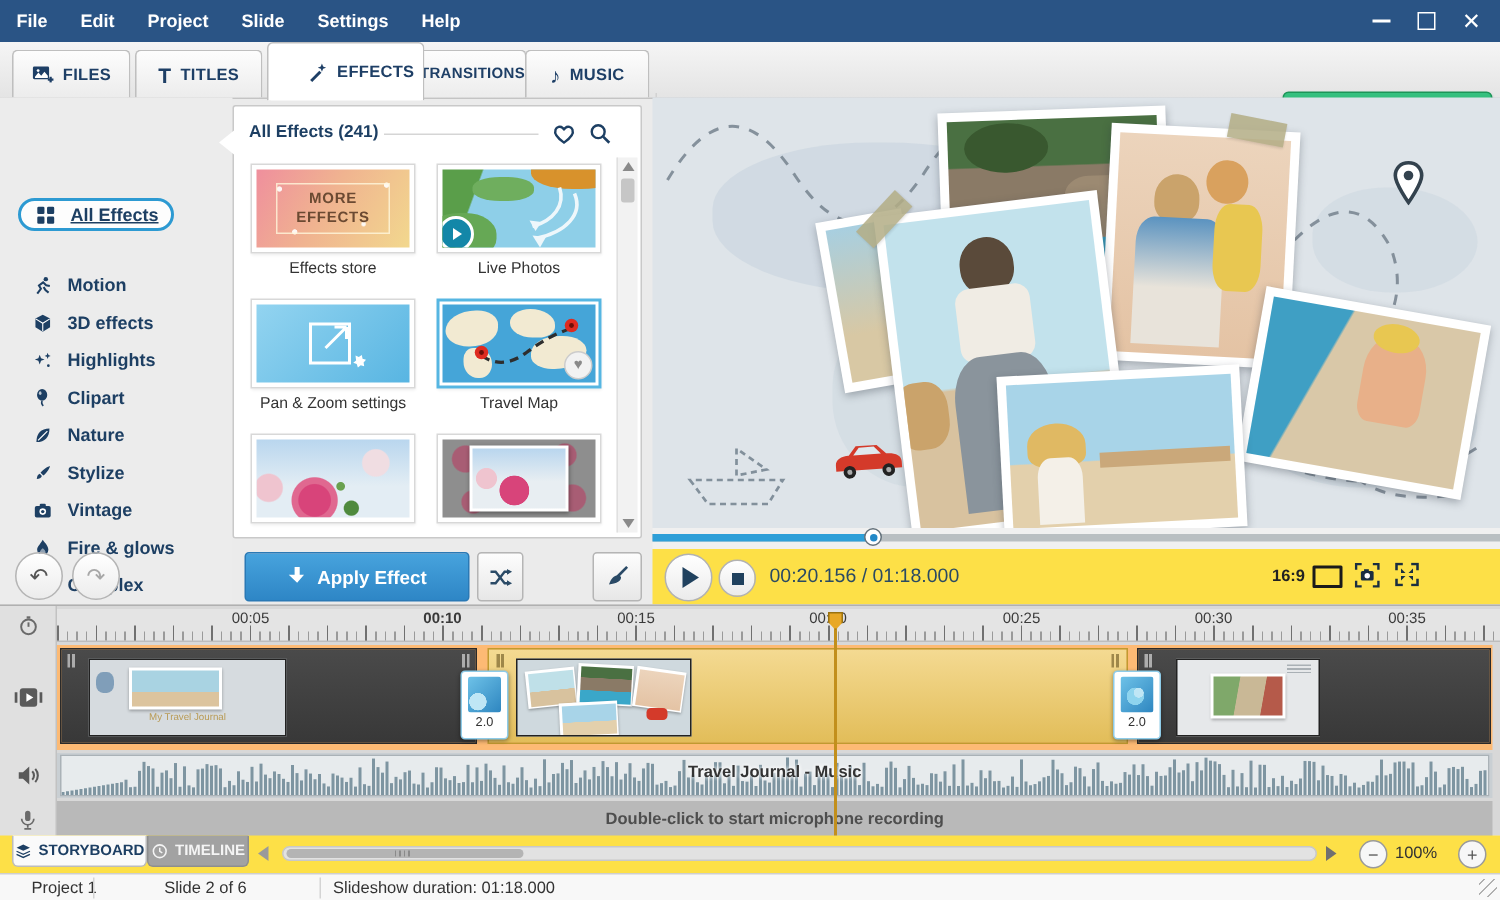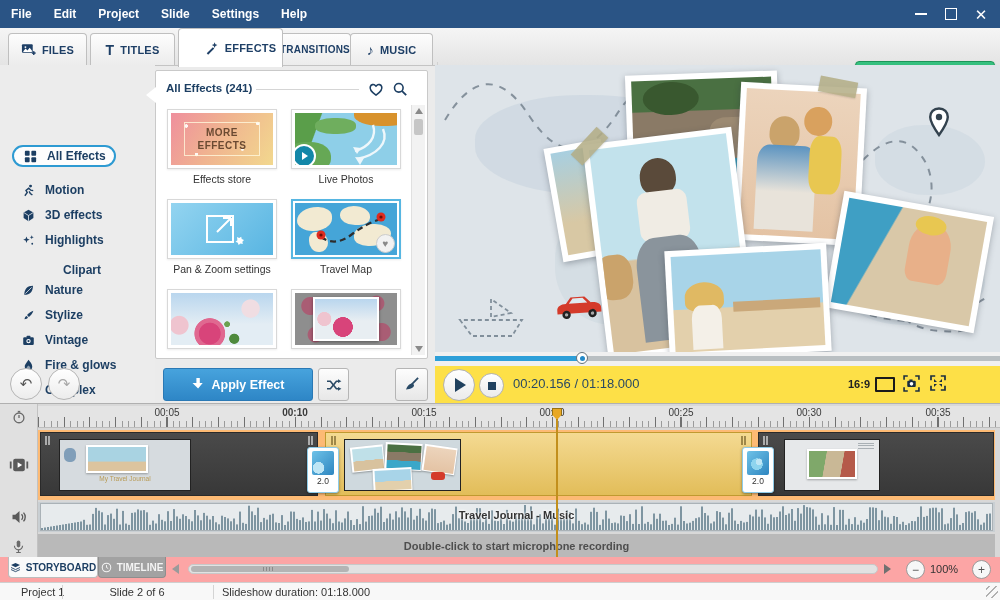--- a/index.html
+++ b/index.html
@@ -106,21 +106,21 @@
   .audio-row{position:absolute;left:38px;top:98px;width:957px;height:30px;background:#c9cfd3;}
   .audio-wave{position:absolute;left:2px;top:1px;width:953px;height:28px;background:#e7ebed;border:1px solid #aab2b7;box-sizing:border-box;}
   .audio-label{position:absolute;left:0;top:7px;width:100%;text-align:center;font-size:11px;font-weight:bold;color:#333;text-shadow:0 0 3px #fff,0 0 3px #fff;}
   .mic-row{position:absolute;left:38px;top:130px;width:957px;height:26px;background:#b9b9b9;}
   .mic-hint{position:absolute;left:0;top:6px;width:100%;text-align:center;font-size:11px;font-weight:bold;color:#4e4e4e;}
   .playhead-line{position:absolute;left:556px;top:419px;width:2px;height:138px;background:#c28f1c;z-index:8;}
   .playhead-marker{position:absolute;left:552px;top:408px;width:10px;height:12px;background:#e8a826;border:1px solid #9a7210;box-sizing:border-box;
       clip-path:polygon(0 0,100% 0,100% 55%,50% 100%,0 55%);z-index:9;}
 
   
-  .bottombar{position:absolute;left:0;top:557px;width:1000px;height:25px;background:#fca5a5;}
+  .bottombar{position:absolute;left:0;top:557px;width:1000px;height:25px;background:#fde047;}
   .view-tab{position:absolute;top:0;height:20px;border:1px solid #bcbcbc;border-top:none;border-radius:0 0 4px 4px;
       display:flex;align-items:center;justify-content:center;gap:5px;font-size:10px;font-weight:bold;}
   .hscroll-track{position:absolute;left:188px;top:7px;width:690px;height:10px;background:#e2e2e2;border:1px solid #c8c8c8;border-radius:5px;box-sizing:border-box;}
   .hscroll-thumb{position:absolute;left:2px;top:1px;width:158px;height:6px;background:#b4b4b4;border-radius:3px;}
   .hthumb-grip{position:absolute;left:72px;top:1px;width:11px;height:4px;background:repeating-linear-gradient(90deg,#8a8a8a 0 1px,transparent 1px 3px);}
   .arrow-left{width:0;height:0;border-top:5px solid transparent;border-bottom:5px solid transparent;border-right:7px solid #9a9a9a;}
   .arrow-right{width:0;height:0;border-top:5px solid transparent;border-bottom:5px solid transparent;border-left:7px solid #707070;}
   .zoom-btn{position:absolute;top:3px;width:17px;height:17px;border-radius:50%;border:1px solid #9a9a9a;background:#f7f7f7;
       display:flex;align-items:center;justify-content:center;font-size:12px;color:#555;line-height:1;}
 
@@ -215,21 +215,21 @@
           <rect x="4.5" y="2" width="5.5" height="3.8" fill="#28b470"></rect>
           <rect x="4" y="8.3" width="8" height="5.7" fill="#28b470"></rect>
           <rect x="5" y="9.3" width="6" height="1.2" fill="#fff"></rect>
           <rect x="5" y="11.3" width="6" height="1.2" fill="#fff"></rect>
         </svg>
       <span>Create Video</span>
     </div>
   </div>
 
   <div class="sidebar">
-    <div class="side-item active" style="top:80px;">
+    <div class="side-item active" style="top:67px;text-decoration:underline;">
       <svg width="13" height="13" viewBox="0 0 15 15">
           <g fill="#1d3f63">
             <rect x="1" y="1" width="5.5" height="5.5" rx="1"></rect>
             <rect x="8.5" y="1" width="5.5" height="5.5" rx="1"></rect>
             <rect x="1" y="8.5" width="5.5" height="5.5" rx="1"></rect>
             <rect x="8.5" y="8.5" width="5.5" height="5.5" rx="1"></rect>
           </g>
         </svg>
       <span>All Effects</span>
     </div>
@@ -251,21 +251,21 @@
     <div class="side-item" style="top:163px;">
       <svg width="13" height="13" viewBox="0 0 16 16">
           <g fill="#1d3f63">
             <path d="M5.5 3l1.1 2.9L9.5 7 6.6 8.1 5.5 11 4.4 8.1 1.5 7l2.9-1.1z"></path>
             <path d="M12 1.5l.7 1.8 1.8.7-1.8.7-.7 1.8-.7-1.8-1.8-.7 1.8-.7z"></path>
             <circle cx="12.6" cy="12" r="1.1"></circle>
           </g>
         </svg>
       <span>Highlights</span>
     </div>
-    <div class="side-item" style="top:188px;flex-direction:column;">
+    <div class="side-item" style="top:188px;">
       <svg width="13" height="13" viewBox="0 0 16 16">
           <ellipse cx="7.5" cy="5.3" rx="4.2" ry="4.8" fill="#1d3f63"></ellipse>
           <ellipse cx="5.9" cy="3.8" rx="1.1" ry="1.5" fill="#fff" opacity=".7"></ellipse>
           <path d="M7.5 10.2q-1.2 2.2.9 4.2" stroke="#1d3f63" stroke-width="1.2" fill="none"></path>
         </svg>
       <span>Clipart</span>
     </div>
     <div class="side-item" style="top:213px;">
       <svg width="13" height="13" viewBox="0 0 16 16">
           <path d="M13.5 2C6.5 2 2.8 6 2.8 13.2 10 13.2 13.5 9 13.5 2z" fill="#1d3f63"></path>

